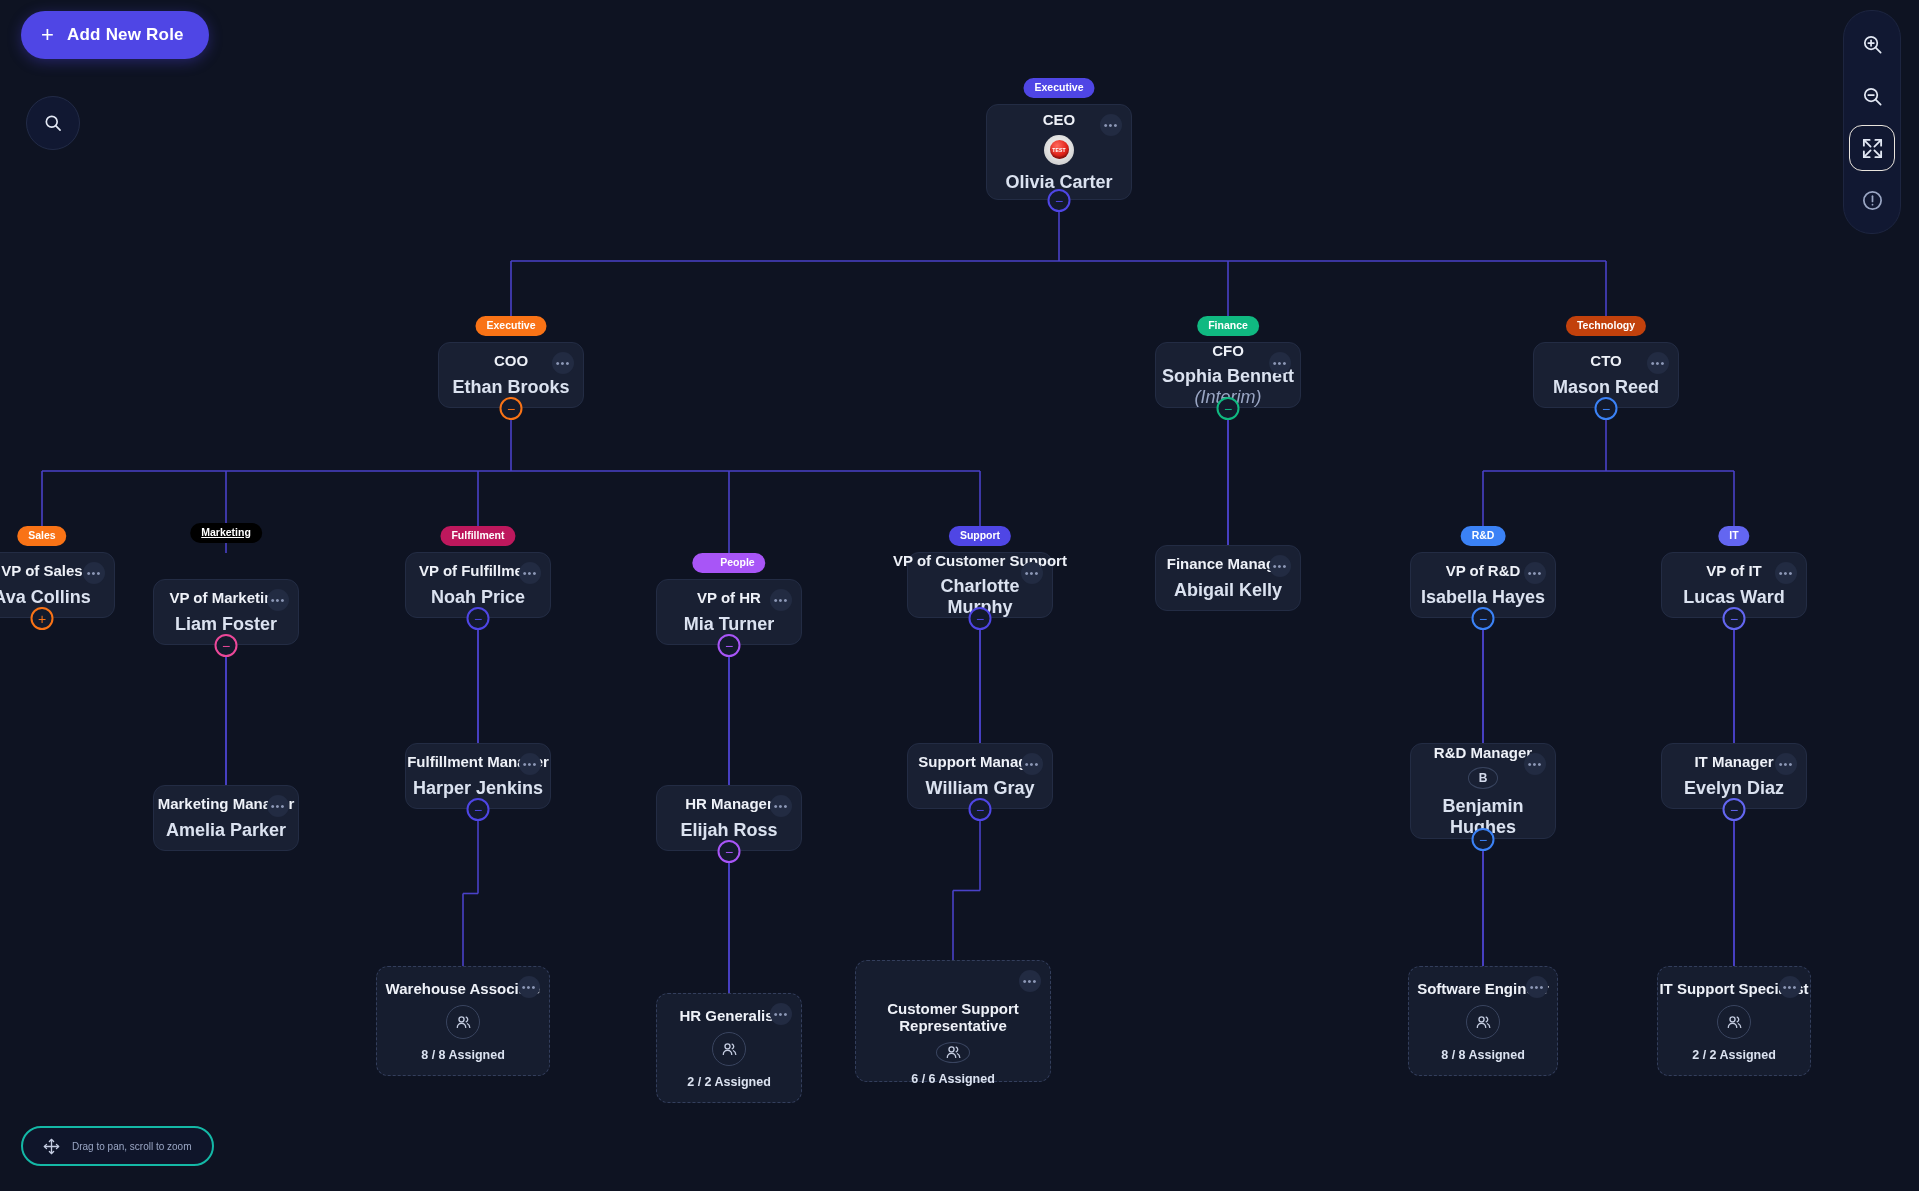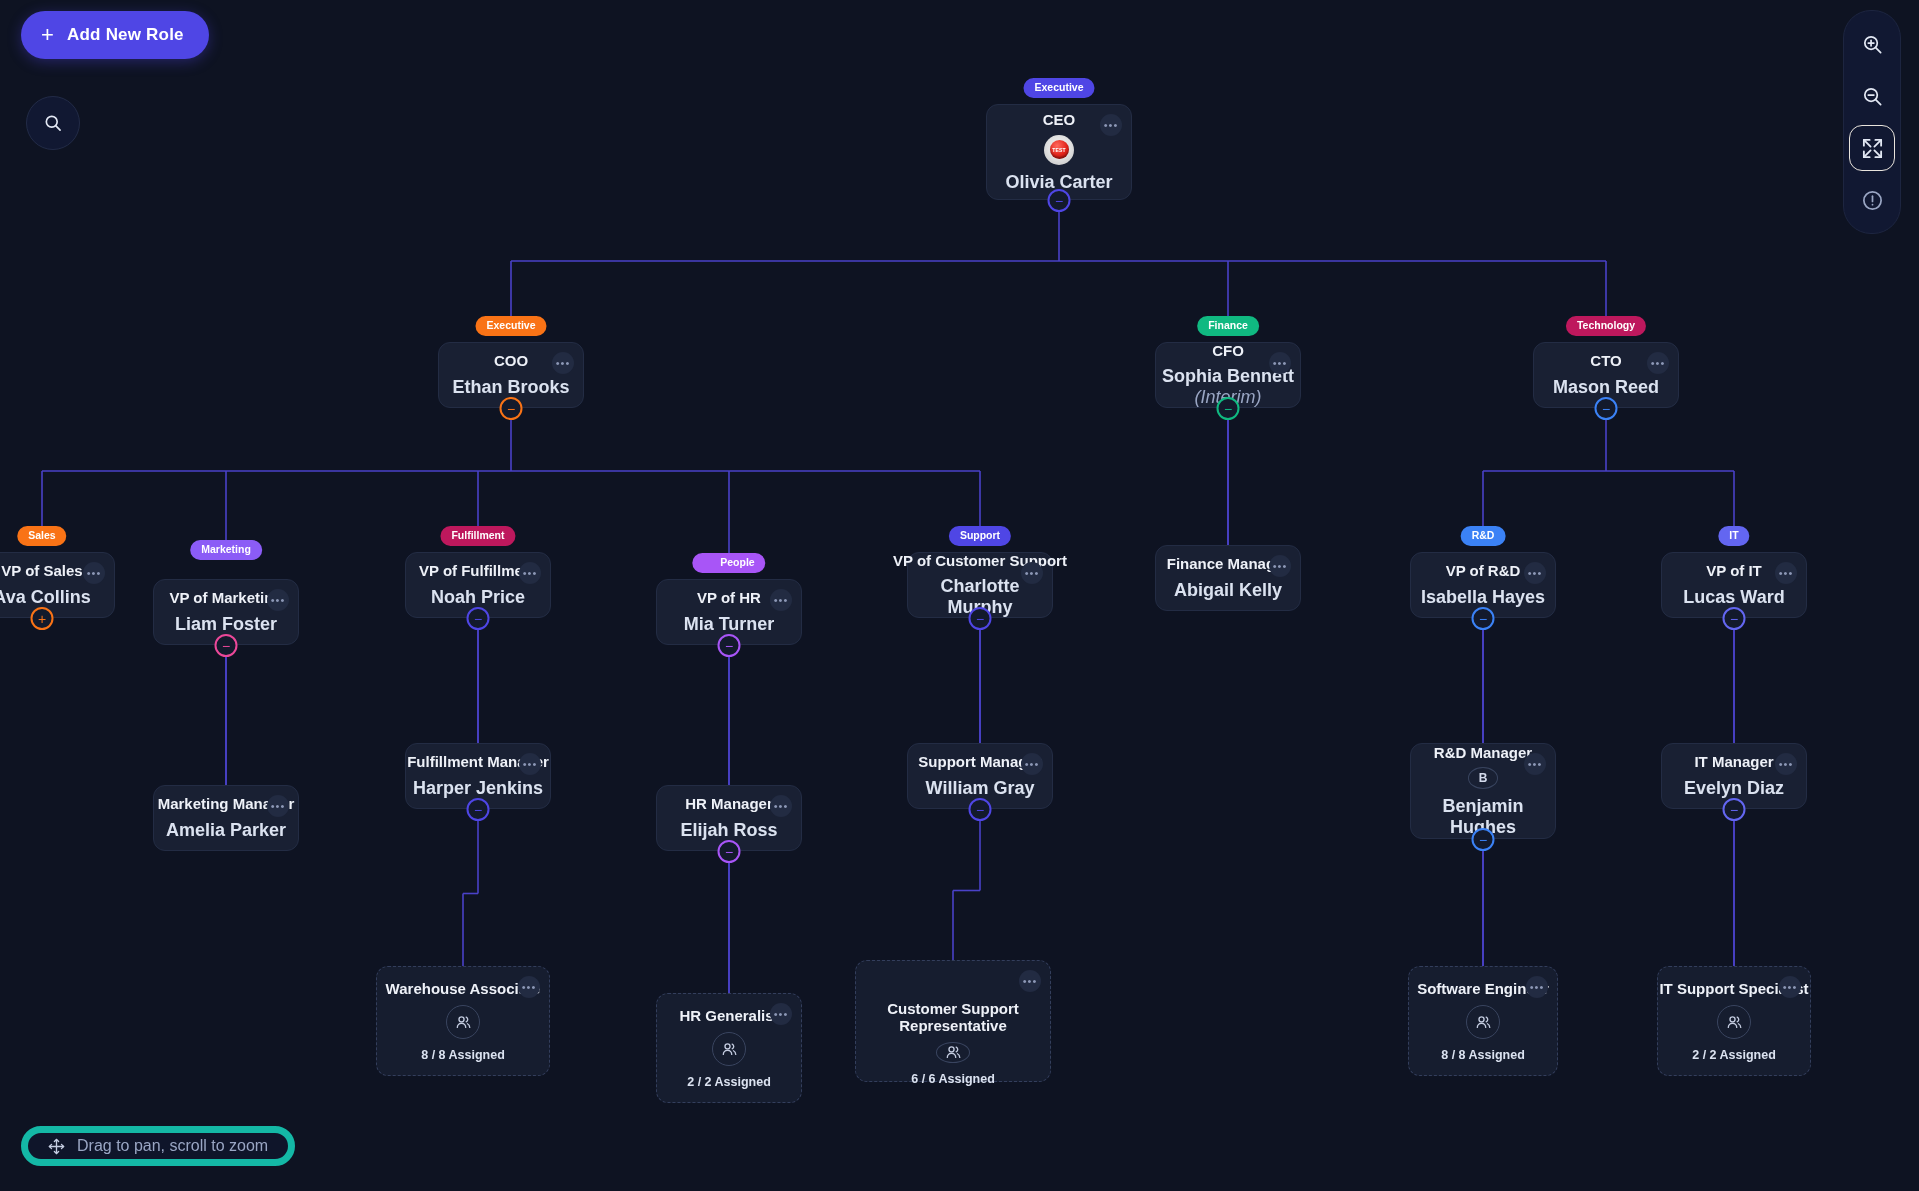--- a/index.html
+++ b/index.html
@@ -47,22 +47,22 @@
     display: flex; align-items: center; justify-content: center;
     cursor: pointer; border: 1.5px solid transparent; background: transparent;
   }
   .tool.active { border-color: #e9e4dd; }
 
   
   .hint {
     position: absolute; left: 21px; bottom: 25px;
     display: flex; align-items: center; gap: 12px;
     height: 40px; padding: 0 20px;
-    border: 7px solid #14b8a6; border-radius: 20px; background: rgba(17,24,50,.55);
-    color: #9aa6c4; font-size: 16px;
+    border: 2px solid #14b8a6; border-radius: 20px; background: rgba(17,24,50,.55);
+    color: #9aa6c4; font-size: 10px;
   }
 
   
   .node {
     position: absolute;
     background: #192033;
     border-radius: 12px;
     border: 1px solid #232c44;
     color: #e8ecf6;
     display: flex; flex-direction: column; align-items: center; justify-content: center;
@@ -216,39 +216,39 @@
       </div>
       <div class="badge" style="left: 1228px; top: 316px; background: rgb(16, 185, 129);">Finance</div>
       <div class="toggle" style="left: 1228px; top: 397px; border-color: rgb(16, 185, 129); color: rgb(16, 185, 129);">−</div>
       <div class="node" style="left: 1533px; top: 342px; width: 146px; height: 66px;">
         <div class="dots">
           <span>•••</span>
         </div>
         <div class="title">CTO</div>
         <div class="person">Mason Reed</div>
       </div>
-      <div class="badge" style="left: 1606px; top: 316px; background: #be185d;">Technology</div>
+      <div class="badge" style="left: 1606px; top: 316px; background: #c2410c;">Technology</div>
       <div class="toggle" style="left: 1606px; top: 397px; border-color: rgb(59, 130, 246); color: rgb(59, 130, 246);">−</div>
       <div class="node" style="left: -31px; top: 552px; width: 146px; height: 66px;">
         <div class="dots">
           <span>•••</span>
         </div>
         <div class="title">VP of Sales</div>
         <div class="person">Ava Collins</div>
       </div>
       <div class="badge" style="left: 42px; top: 526px; background: rgb(249, 115, 22);">Sales</div>
       <div class="toggle" style="left: 42px; top: 607px; border-color: rgb(249, 115, 22); color: rgb(249, 115, 22);">+</div>
       <div class="node" style="left: 153px; top: 579px; width: 146px; height: 66px;">
         <div class="dots">
           <span>•••</span>
         </div>
         <div class="title">VP of Marketing</div>
         <div class="person">Liam Foster</div>
       </div>
-      <div class="badge" style="left: 226px; top: 540px; background: #8b5cf6;">Marketing</div>
+      <div class="badge" style="left: 226px; top: 523px; background: #000000; text-decoration: underline;">Marketing</div>
       <div class="toggle" style="left: 226px; top: 634px; border-color: rgb(236, 72, 153); color: rgb(236, 72, 153);">−</div>
       <div class="node" style="left: 405px; top: 552px; width: 146px; height: 66px;">
         <div class="dots">
           <span>•••</span>
         </div>
         <div class="title">VP of Fulfillment</div>
         <div class="person">Noah Price</div>
       </div>
       <div class="badge" style="left: 478px; top: 526px; background: #be185d;">Fulfillment</div>
       <div class="toggle" style="left: 478px; top: 607px; border-color: rgb(79, 70, 229); color: rgb(79, 70, 229);">−</div>

